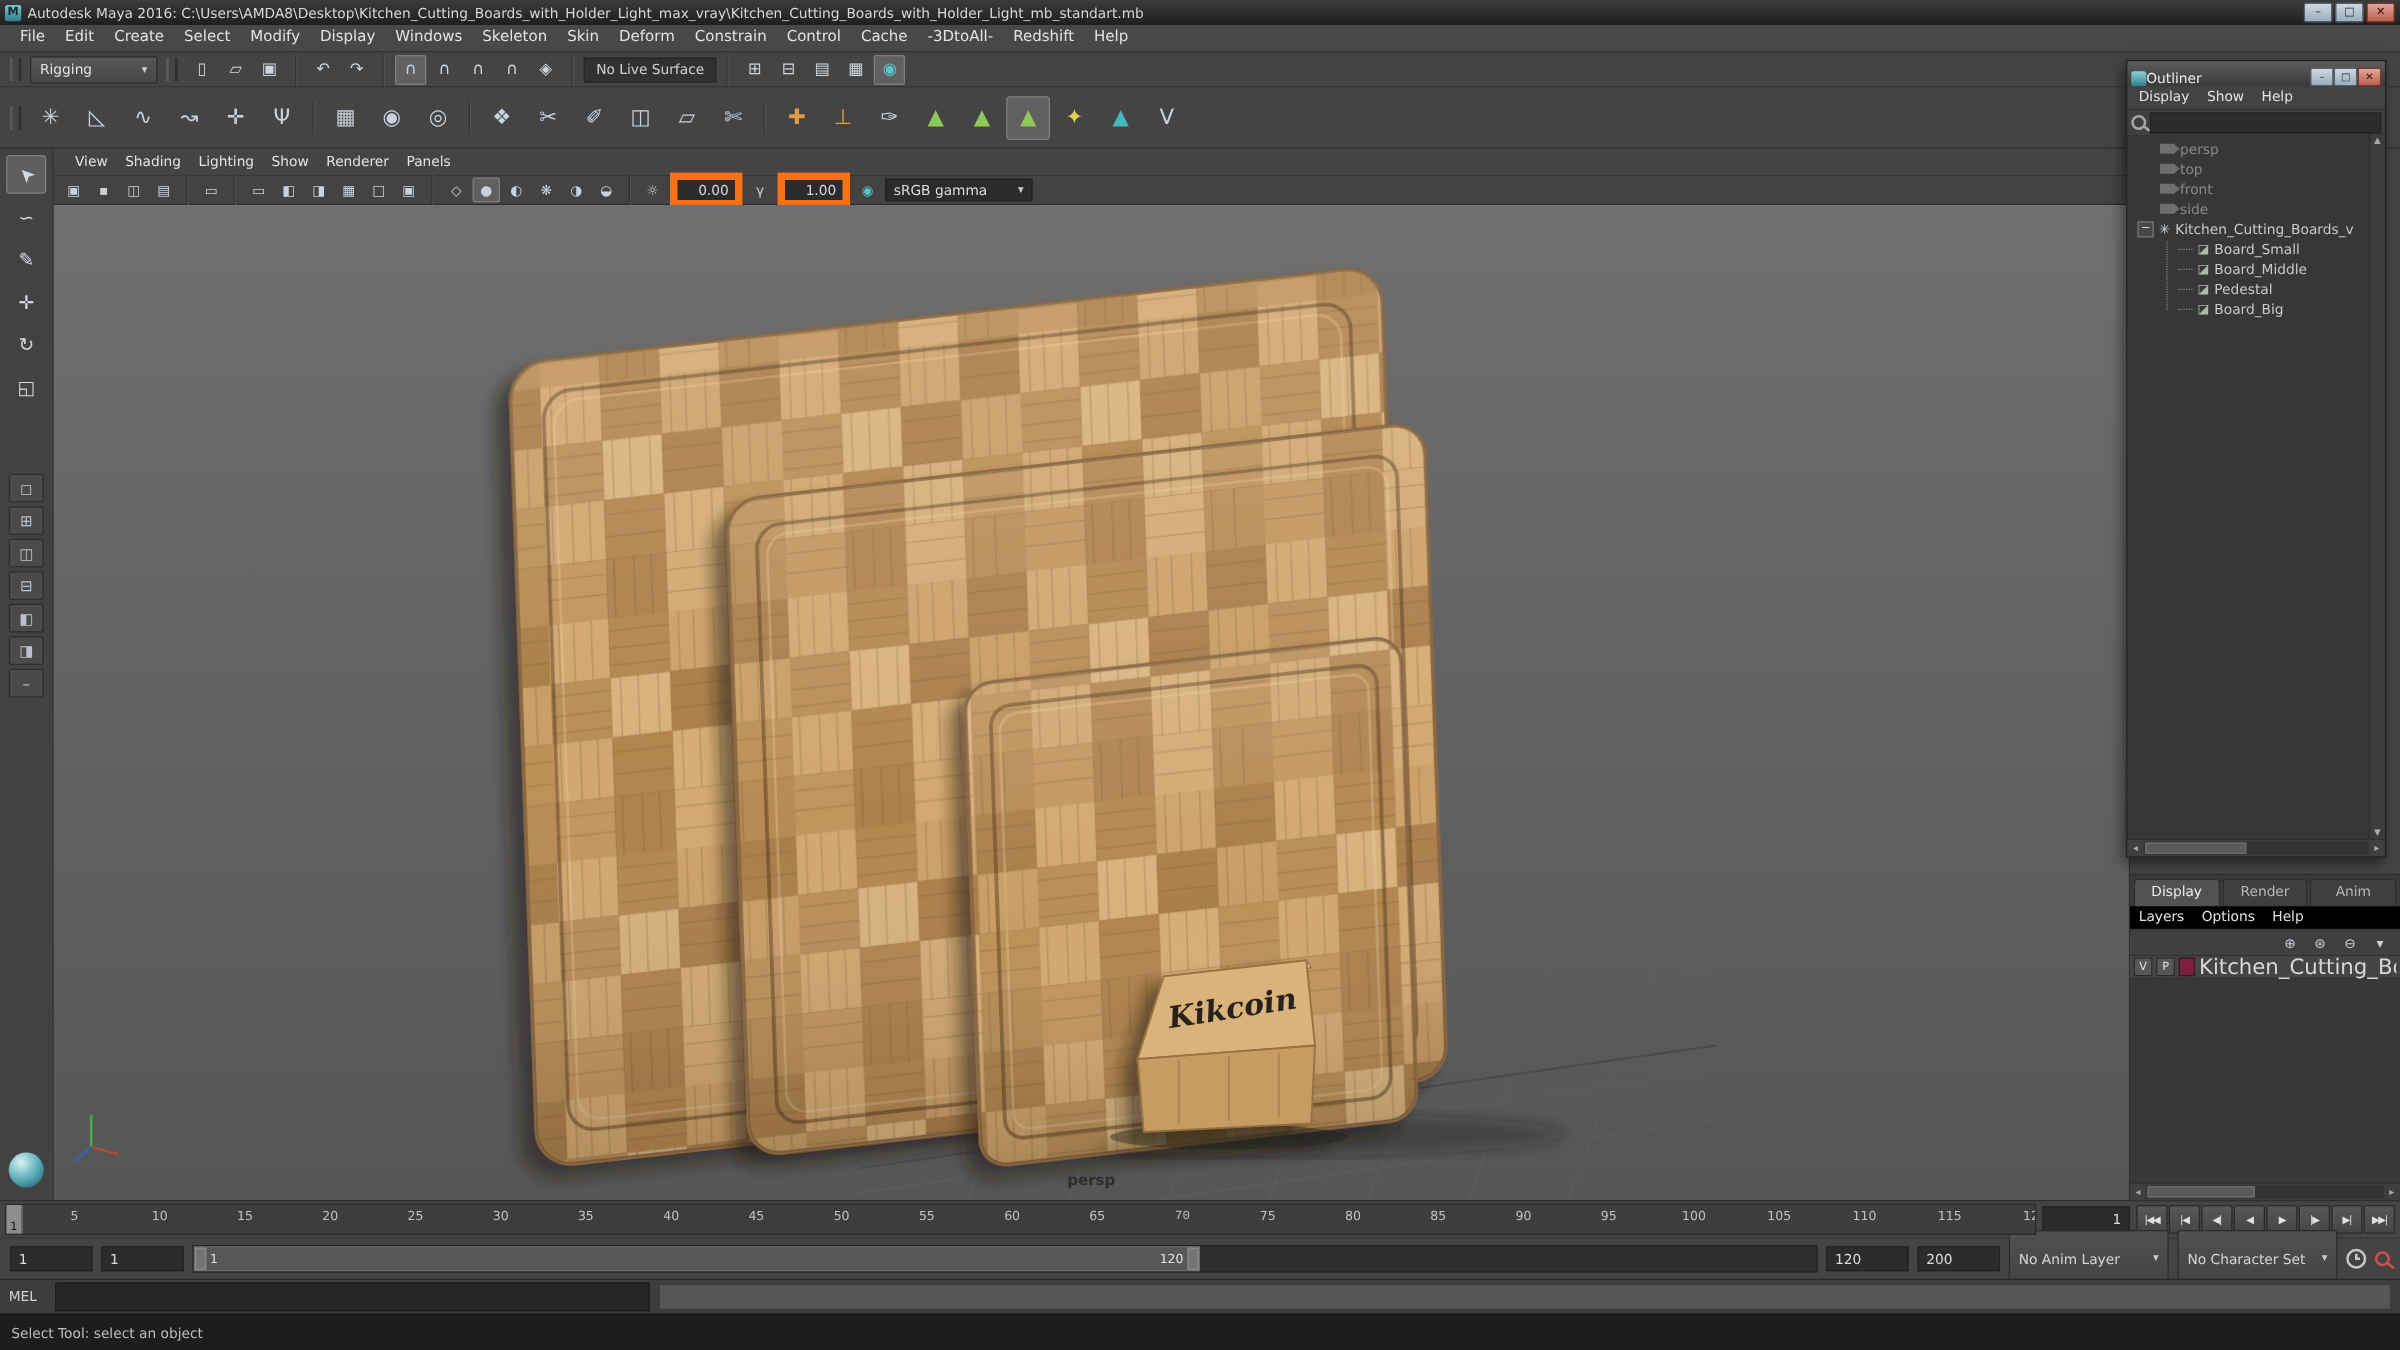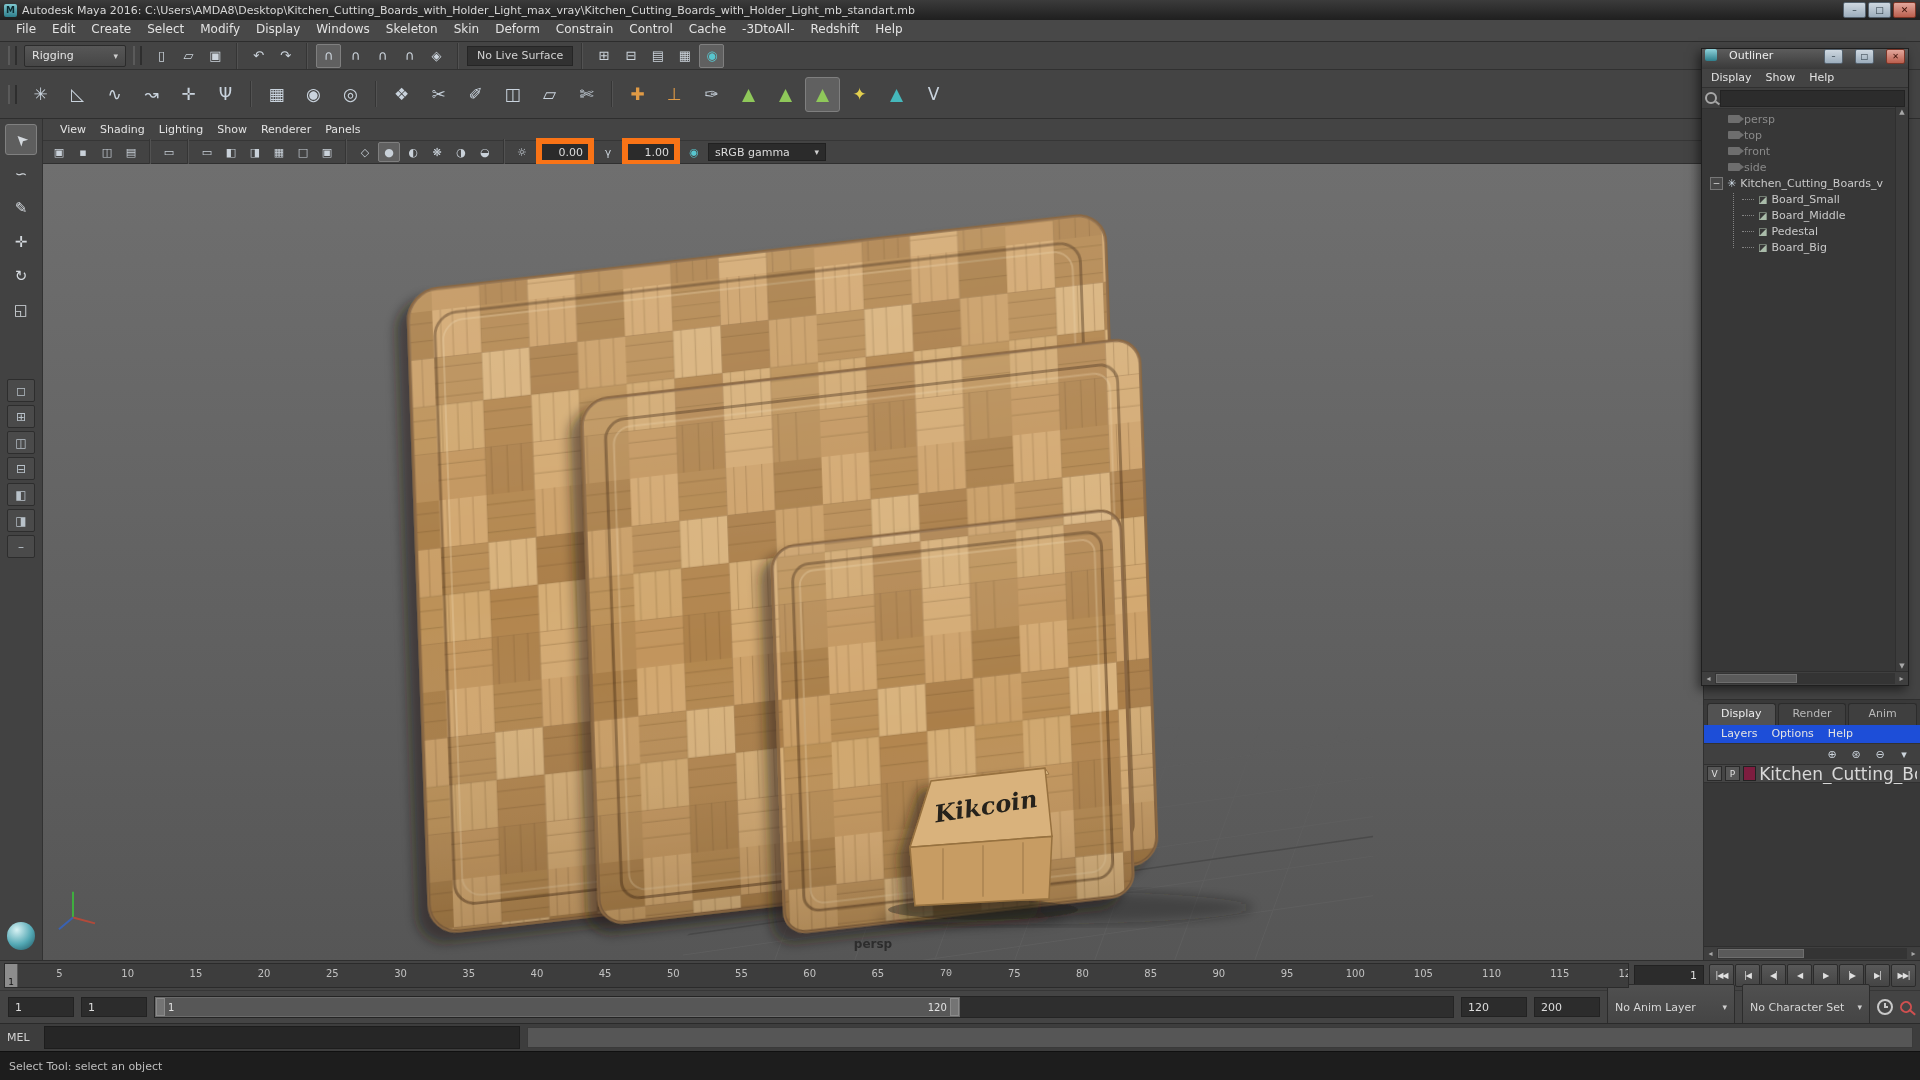--- a/index.html
+++ b/index.html
@@ -56,37 +56,37 @@
   #view3d{flex:1;position:relative;background:linear-gradient(#6f6f6f,#565656);overflow:hidden}
   #view3d svg{position:absolute;inset:0}
   #persp-label{position:absolute;bottom:9px;left:50%;transform:translateX(-50%);color:#2d2d2d;font-weight:bold;font-size:12px}
 
   
   #rightcol{flex:1;background:#444;position:relative;min-width:0}
   #layer-editor{position:absolute;left:0;right:0;top:580px;bottom:0;background:#414141;border-top:1px solid #2f2f2f;display:flex;flex-direction:column}
   #le-tabs{height:22px;display:flex;gap:2px;padding:3px 3px 0;background:#3a3a3a}
   .le-tab{flex:1;text-align:center;background:#3f3f3f;border:1px solid #2c2c2c;border-bottom:none;border-radius:3px 3px 0 0;padding-top:3px;color:#b9b9b9;font-size:11px}
   .le-tab.active{background:#525252;color:#ececec}
-  #le-menus{height:18px;display:flex;background:#1d4ed8;border-bottom:1px solid #323232;padding-left:10px}
+  #le-menus{height:18px;display:flex;background:#000000;border-bottom:1px solid #323232;padding-left:0}
   #le-menus .menu-item{font-size:11px;padding:2px 7px}
   #le-icons{height:20px;display:flex;justify-content:flex-end;align-items:center;gap:4px;background:#404040;border-bottom:1px solid #303030;padding:0 6px}
   #le-icons .ic{width:18px;height:16px;font-size:11px}
   #le-list{flex:1;background:#383838;position:relative}
   .layer-row{height:17px;display:flex;align-items:center;gap:3px;background:#454545;border-bottom:1px solid #303030;padding:0 3px}
   .vp-box{width:15px;height:13px;background:#575757;border:1px solid #2a2a2a;display:flex;align-items:center;justify-content:center;font-size:9px;color:#e0e0e0}
   .swatch{width:13px;height:13px;border:1px solid #222}
   .layer-name{font-size:17px;color:#d8d8d8;white-space:nowrap;overflow:hidden}
   .hscroll{height:13px;background:#3f3f3f;border-top:1px solid #2e2e2e;display:flex;align-items:center}
   .hs-arrow{width:13px;text-align:center;font-size:8px;color:#a8a8a8}
   .hs-track{flex:1;height:11px;background:#343434;position:relative}
   .hs-thumb{position:absolute;left:1px;top:1px;bottom:1px;width:44%;background:#5a5a5a;border:1px solid #6e6e6e}
 
   
   #outliner{position:absolute;left:1701px;top:48px;width:206px;height:636px;background:#3b3b3b;border:1px solid #1f1f1f;box-shadow:-3px 4px 10px rgba(0,0,0,.5);z-index:40;display:flex;flex-direction:column}
-  #ol-titlebar{height:20px;background:linear-gradient(#5c5c5c,#3a3a3a);display:flex;align-items:flex-start;padding:0 3px;gap:12px;color:#ececec}
+  #ol-titlebar{height:20px;background:linear-gradient(#5c5c5c,#3a3a3a);display:flex;align-items:flex-end;padding:0 3px;gap:0;color:#ececec}
   .ol-icon{width:12px;height:12px;border-radius:2px;background:linear-gradient(#8fd2da,#2e7f8c)}
   #ol-title{flex:1;font-size:11px}
   #ol-titlebar .winbtn{width:17px;height:13px;font-size:8px}
   #ol-menus{height:18px;display:flex;background:#434343;border-bottom:1px solid #303030;padding-left:2px}
   #ol-menus .menu-item{font-size:11px;padding:2px 7px}
   #ol-search{height:20px;display:flex;align-items:center;gap:3px;background:#3f3f3f;padding:0 3px;border-bottom:1px solid #323232}
   .mag{width:8px;height:8px;border:2px solid #a8a8a8;border-radius:50%;position:relative;flex:none}
   .mag::after{content:"";position:absolute;width:5px;height:2px;background:#a8a8a8;right:-5px;bottom:-2px;transform:rotate(40deg)}
   #ol-search input{flex:1;height:13px;background:#2c2c2c;border:1px solid #232323;color:#ddd;font-size:10px}
   #ol-items{flex:1;background:#373737;position:relative;padding-top:2px;overflow:hidden}

